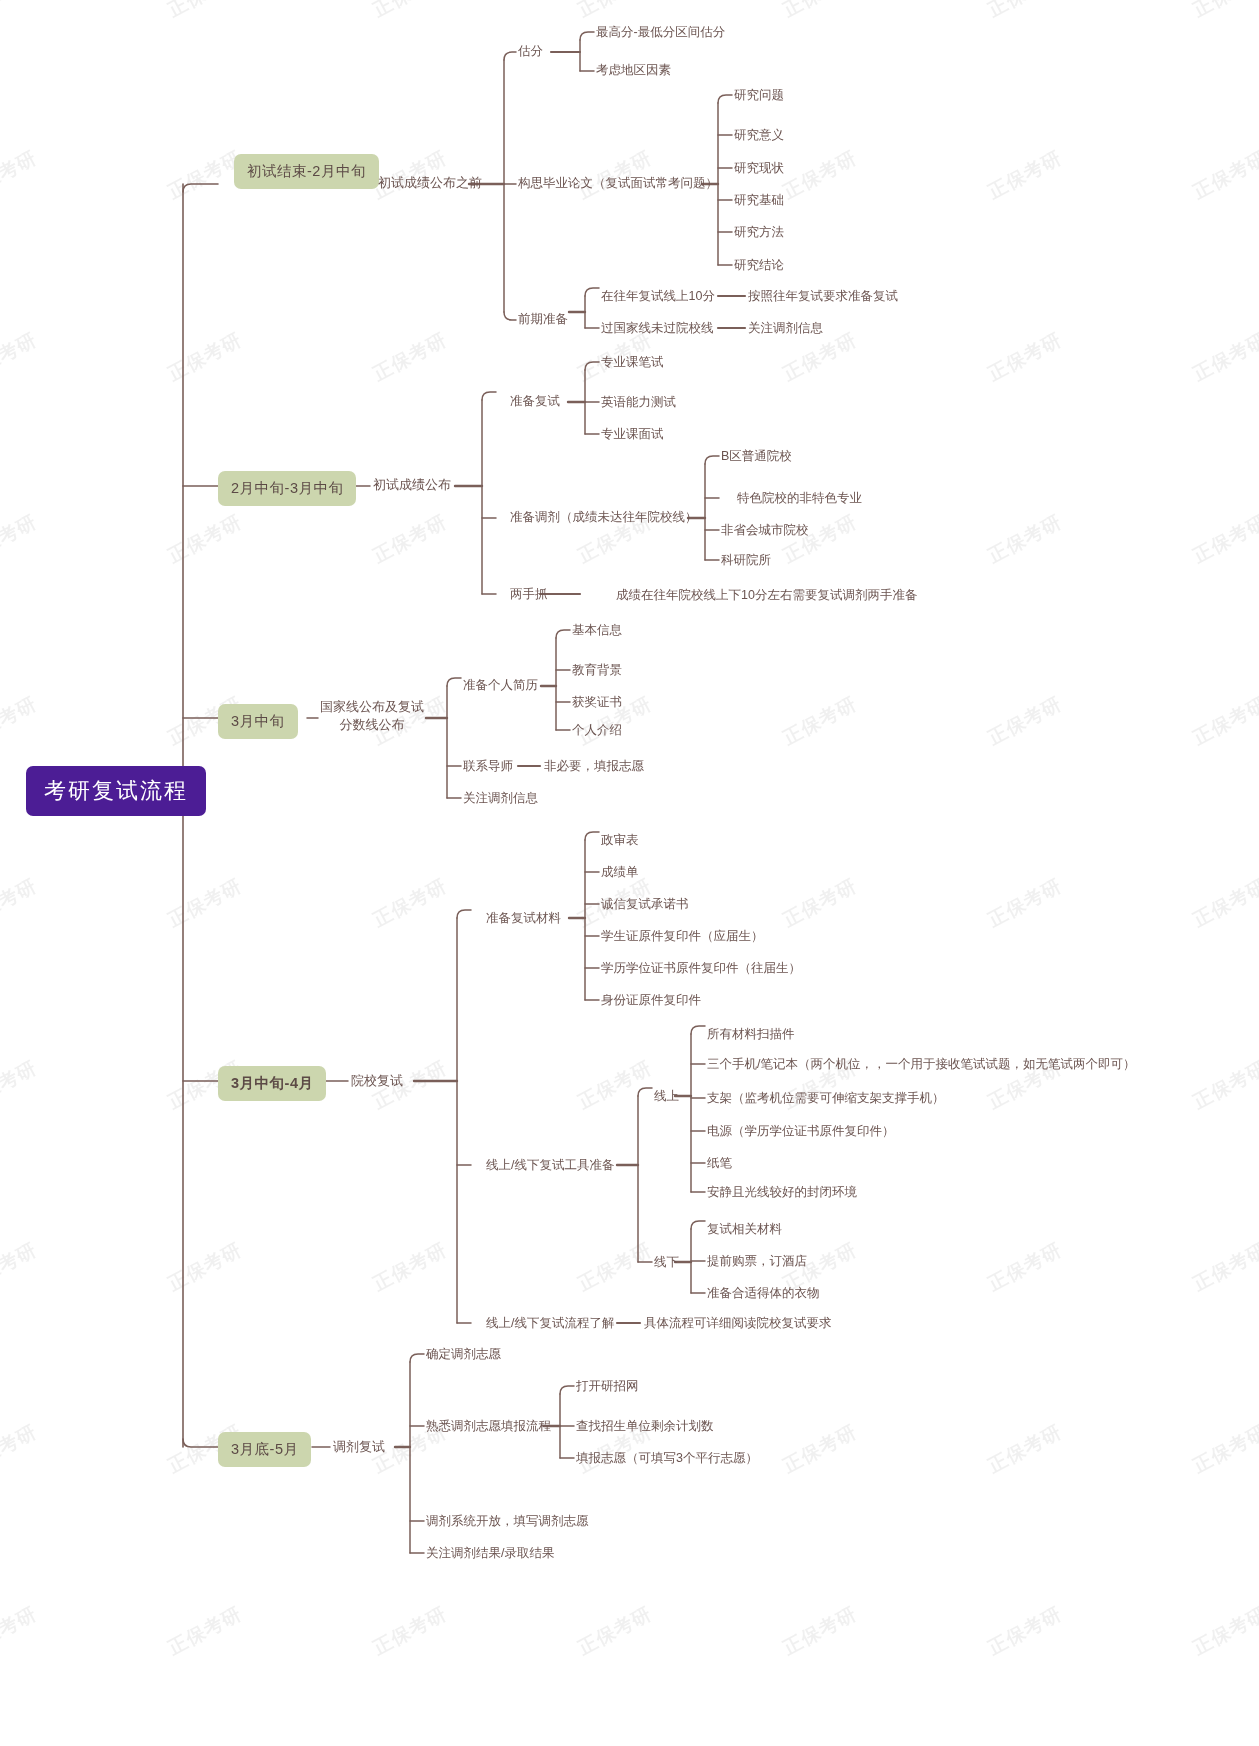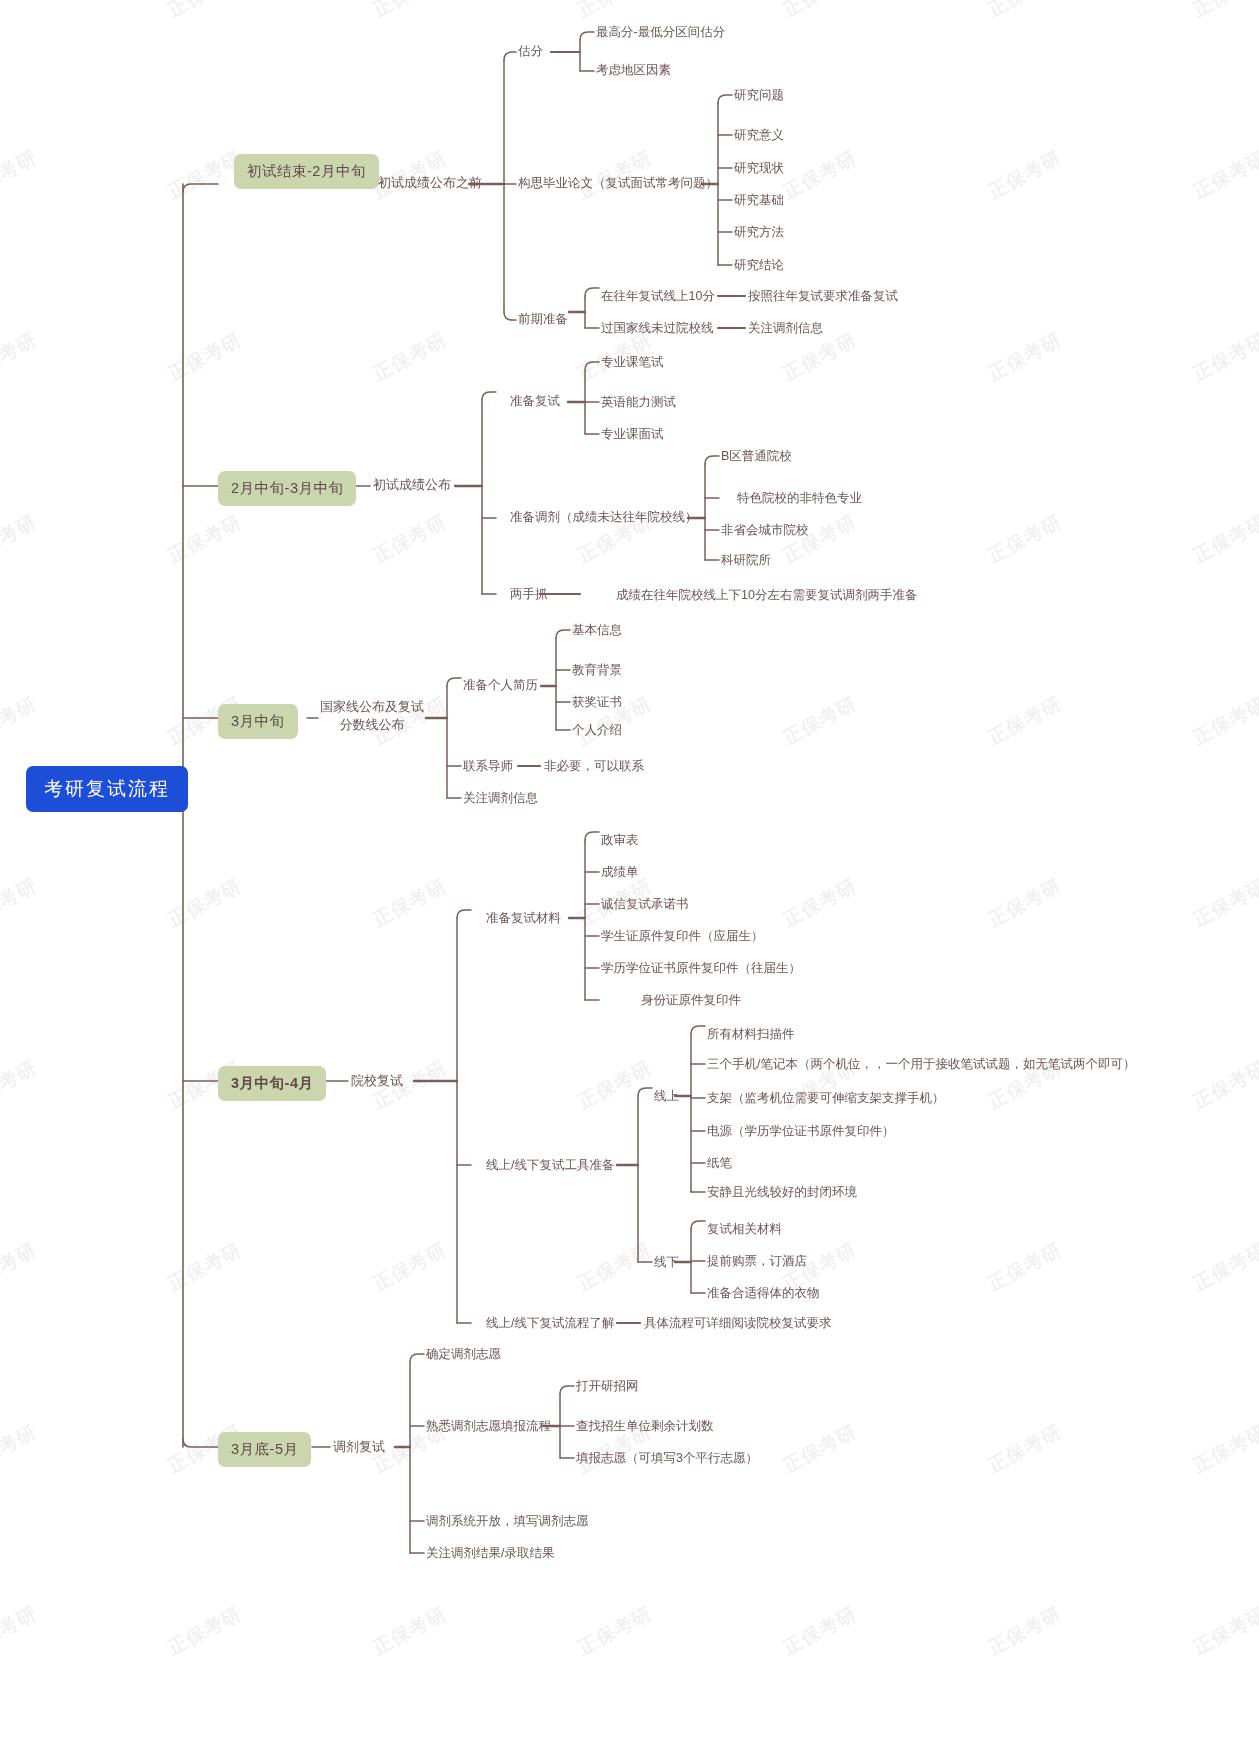--- a/index.html
+++ b/index.html
@@ -43,24 +43,24 @@
     z-index: 2;
   }
   .node {
     position: absolute;
     z-index: 3;
     white-space: nowrap;
     line-height: 1.28;
   }
   
   .root {
-    background: #1d4ed8;
+    background: #4c1d95;
     color: #ffffff;
     border-radius: 7px;
-    font-size: 19px;
+    font-size: 22px;
     padding: 11px 18px;
     letter-spacing: 2px;
     box-shadow: 0 0 0 0 transparent;
   }
   
   .lvl1 {
     background: #ccd6ae;
     color: #5c4a46;
     border-radius: 7px;
     font-size: 14.5px;
@@ -352,34 +352,34 @@
     <div>分数线公布</div>
   </div>
 
   <div class="node lvl3" style="left:463px; top:677px;">准备个人简历</div>
   <div class="node lvl4" style="left:572px; top:622px;">基本信息</div>
   <div class="node lvl4" style="left:572px; top:662px;">教育背景</div>
   <div class="node lvl4" style="left:572px; top:694px;">获奖证书</div>
   <div class="node lvl4" style="left:572px; top:722px;">个人介绍</div>
 
   <div class="node lvl3" style="left:463px; top:758px;">联系导师</div>
-  <div class="node lvl4" style="left:544px; top:758px;">非必要，可以联系</div>
+  <div class="node lvl4" style="left:544px; top:758px;">非必要，填报志愿</div>
 
   <div class="node lvl3" style="left:463px; top:790px;">关注调剂信息</div>
 
   <div class="node lvl1" style="left:218px; top:1066px;font-weight:bold;">3月中旬-4月</div>
   <div class="node lvl2" style="left:351px; top:1073px;">院校复试</div>
 
   <div class="node lvl3" style="left:486px; top:910px;">准备复试材料</div>
   <div class="node lvl4" style="left:601px; top:832px;">政审表</div>
   <div class="node lvl4" style="left:601px; top:864px;">成绩单</div>
   <div class="node lvl4" style="left:601px; top:896px;">诚信复试承诺书</div>
   <div class="node lvl4" style="left:601px; top:928px;">学生证原件复印件（应届生）</div>
   <div class="node lvl4" style="left:601px; top:960px;">学历学位证书原件复印件（往届生）</div>
-  <div class="node lvl4" style="left:601px; top:992px;margin-left:40px;">身份证原件复印件</div>
+  <div class="node lvl4" style="left:601px; top:992px;">身份证原件复印件</div>
 
   <div class="node lvl3" style="left:486px; top:1157px;">线上/线下复试工具准备</div>
   <div class="node lvl3" style="left:654px; top:1088px;">线上</div>
   <div class="node lvl4" style="left:707px; top:1026px;">所有材料扫描件</div>
   <div class="node lvl4" style="left:707px; top:1056px;">三个手机/笔记本（两个机位，，一个用于接收笔试试题，如无笔试两个即可）</div>
   <div class="node lvl4" style="left:707px; top:1090px;">支架（监考机位需要可伸缩支架支撑手机）</div>
   <div class="node lvl4" style="left:707px; top:1123px;">电源（学历学位证书原件复印件）</div>
   <div class="node lvl4" style="left:707px; top:1155px;">纸笔</div>
   <div class="node lvl4" style="left:707px; top:1184px;">安静且光线较好的封闭环境</div>
 

